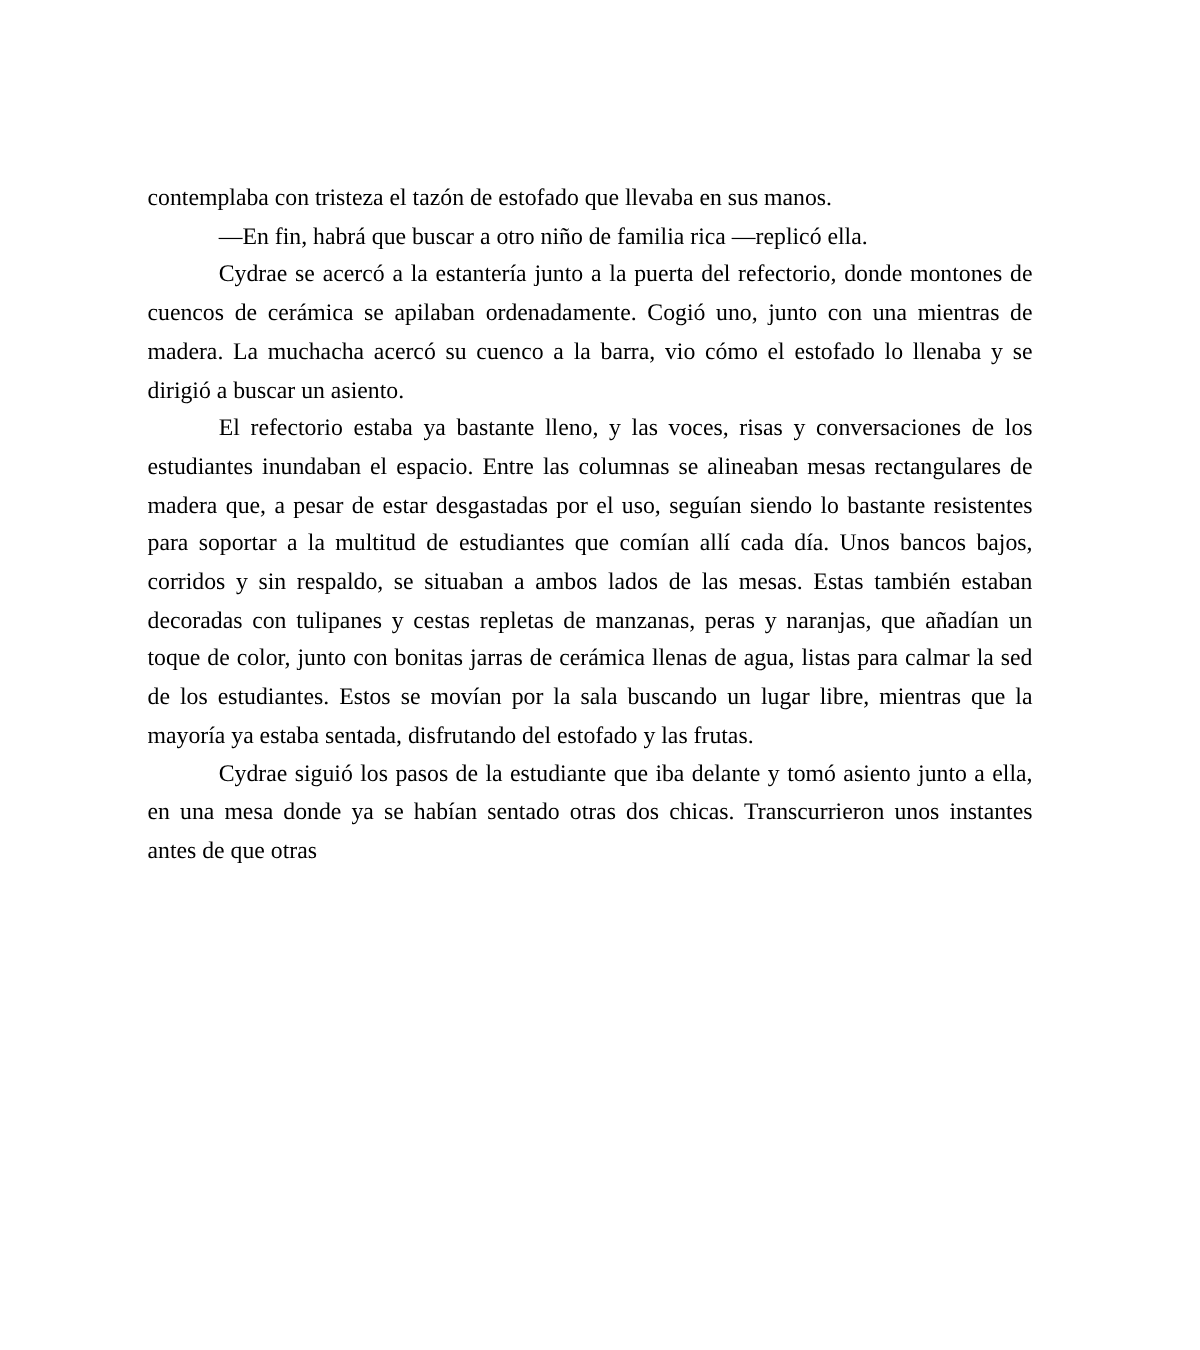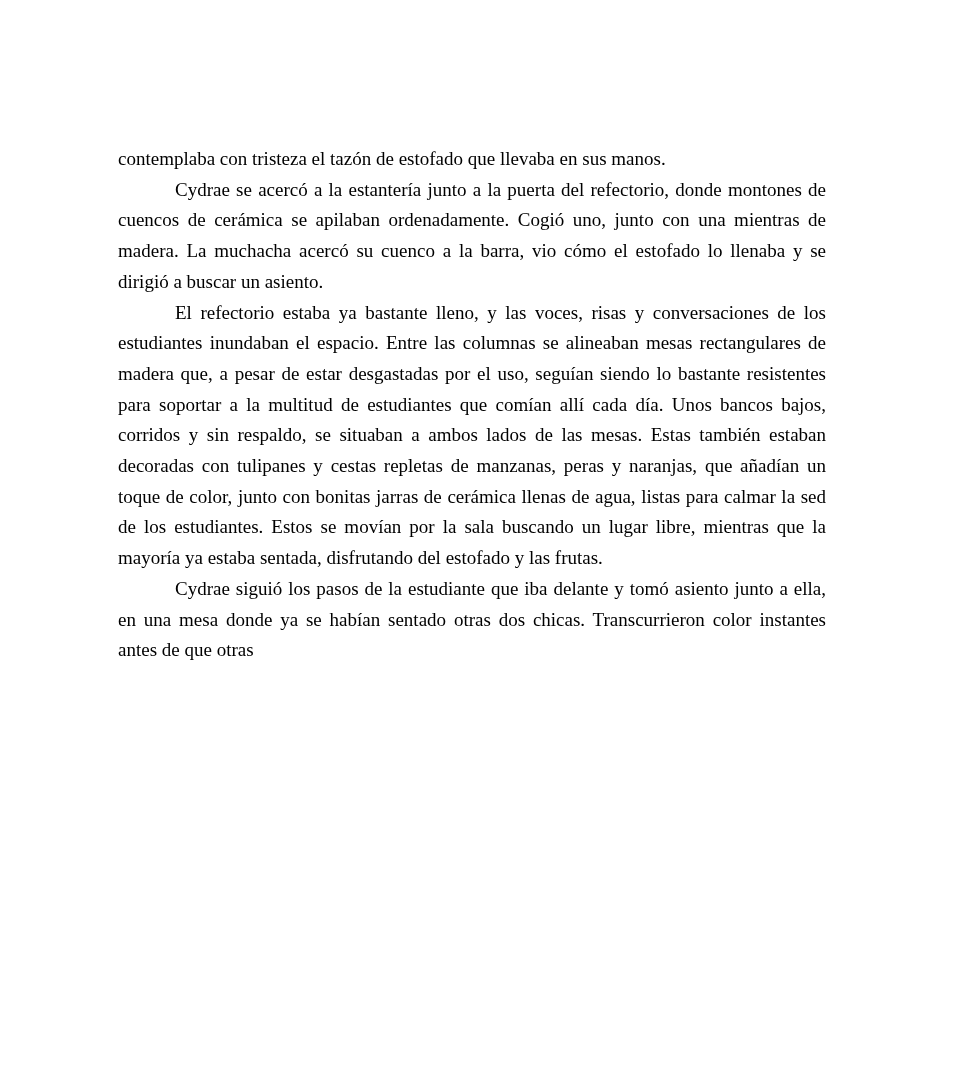--- a/index.html
+++ b/index.html
@@ -33,17 +33,18 @@
   .text-block p.indent {
     text-indent: 57px;
   }
 </style>
 </head>
 <body>
 
 <div class="book-page">
   <div class="text-block">
       <p>contemplaba con tristeza el tazón de estofado que llevaba en sus manos.</p>
+      <p class="indent">—En fin, habrá que buscar a otro niño de familia rica —replicó ella.</p>
       <p class="indent">Cydrae se acercó a la estantería junto a la puerta del refectorio, donde montones de cuencos de cerámica se apilaban ordenadamente. Cogió uno, junto con una mientras de madera. La muchacha acercó su cuenco a la barra, vio cómo el estofado lo llenaba y se dirigió a buscar un asiento.</p>
       <p class="indent">El refectorio estaba ya bastante lleno, y las voces, risas y conversaciones de los estudiantes inundaban el espacio. Entre las columnas se alineaban mesas rectangulares de madera que, a pesar de estar desgastadas por el uso, seguían siendo lo bastante resistentes para soportar a la multitud de estudiantes que comían allí cada día. Unos bancos bajos, corridos y sin respaldo, se situaban a ambos lados de las mesas. Estas también estaban decoradas con tulipanes y cestas repletas de manzanas, peras y naranjas, que añadían un toque de color, junto con bonitas jarras de cerámica llenas de agua, listas para calmar la sed de los estudiantes. Estos se movían por la sala buscando un lugar libre, mientras que la mayoría ya estaba sentada, disfrutando del estofado y las frutas.</p>
-      <p class="indent">Cydrae siguió los pasos de la estudiante que iba delante y tomó asiento junto a ella, en una mesa donde ya se habían sentado otras dos chicas. Transcurrieron color instantes antes de que otras</p>
+      <p class="indent">Cydrae siguió los pasos de la estudiante que iba delante y tomó asiento junto a ella, en una mesa donde ya se habían sentado otras dos chicas. Transcurrieron unos instantes antes de que otras</p>
     </div>
 </div>
 
 </body></html>

